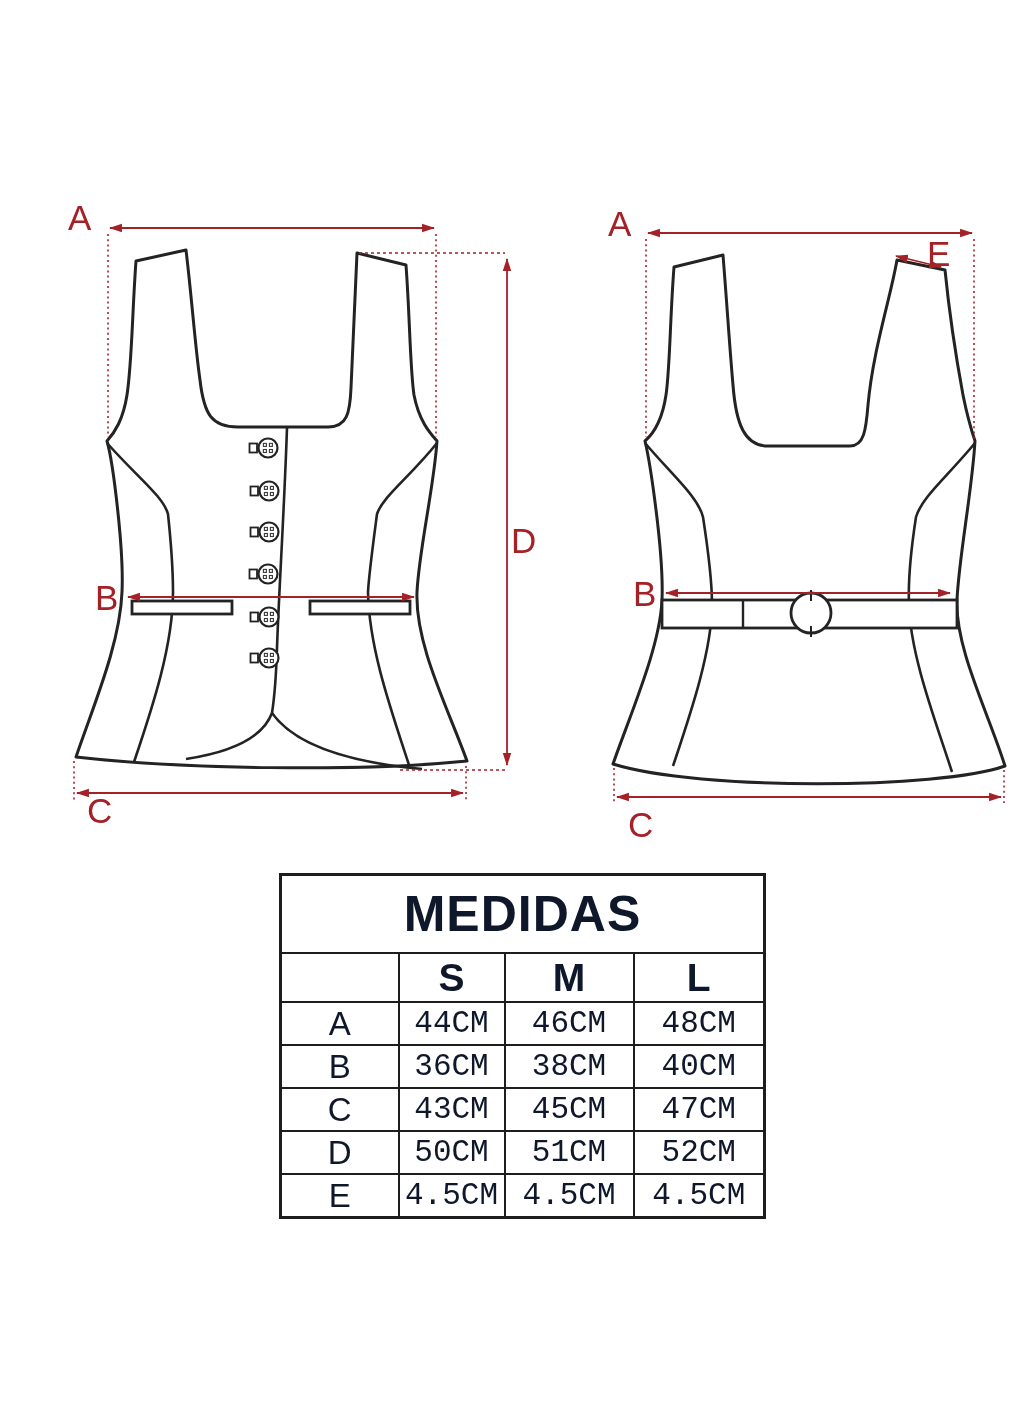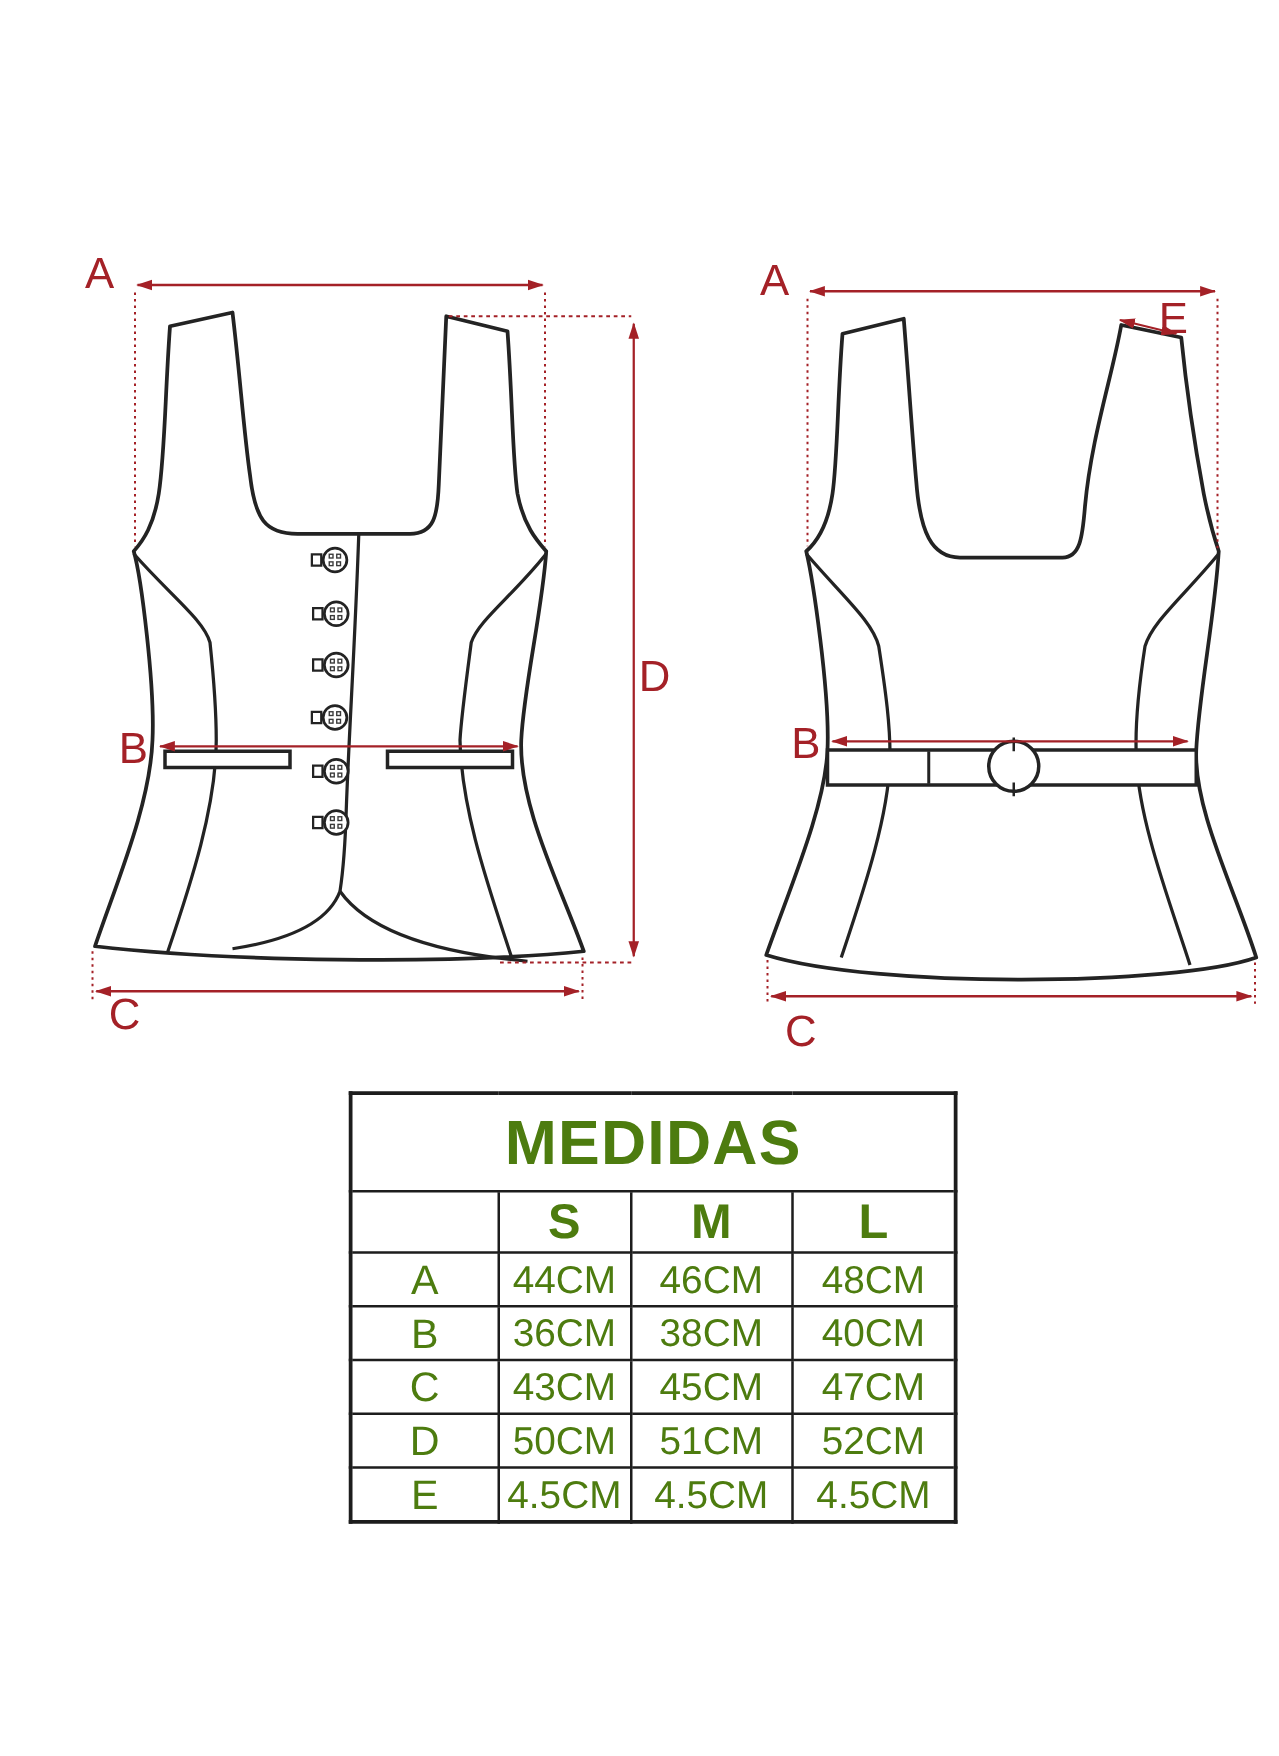--- a/index.html
+++ b/index.html
@@ -8,29 +8,29 @@
     font-family:"Liberation Sans",sans-serif;overflow:hidden;
   }
   .diagram-svg{position:absolute;left:0;top:0;}
   .ann-label{
     font-family:"Liberation Sans",sans-serif;
     font-size:35px;font-weight:400;fill:#a42127;
   }
   .size-table{
     position:absolute;left:279px;top:873px;width:484px;
     border-collapse:collapse;table-layout:fixed;
-    border:3px solid #1d1d1d;color:#4d7c0f;background:#ffffff;
+    border:3px solid #1d1d1d;color:#0f172a;background:#ffffff;
   }
   .size-table th,.size-table td{
     border:2px solid #1d1d1d;text-align:center;vertical-align:middle;padding:0;
   }
   .title-row th{height:76px;font-size:50px;font-weight:700;letter-spacing:1px;}
   .header-row th{height:47px;font-size:39px;font-weight:700;}
   .data-row th{height:41px;font-size:33px;font-weight:400;}
-  .data-row td{font-size:31px;font-weight:400;}
+  .data-row td{font-size:31px;font-weight:400;font-family:Liberation Mono, monospace;}
 </style>
 </head>
 <body>
 
 <div class="canvas">
 
   <svg class="diagram-svg" width="1023" height="1405" viewBox="0 0 1023 1405">
     <defs>
       <marker id="ah" viewBox="0 0 12 10" refX="11" refY="5" markerWidth="13" markerHeight="11" orient="auto-start-reverse" markerUnits="userSpaceOnUse">
         <path d="M0,1.1 L12,5 L0,8.9 Z" fill="#a42127"></path>

